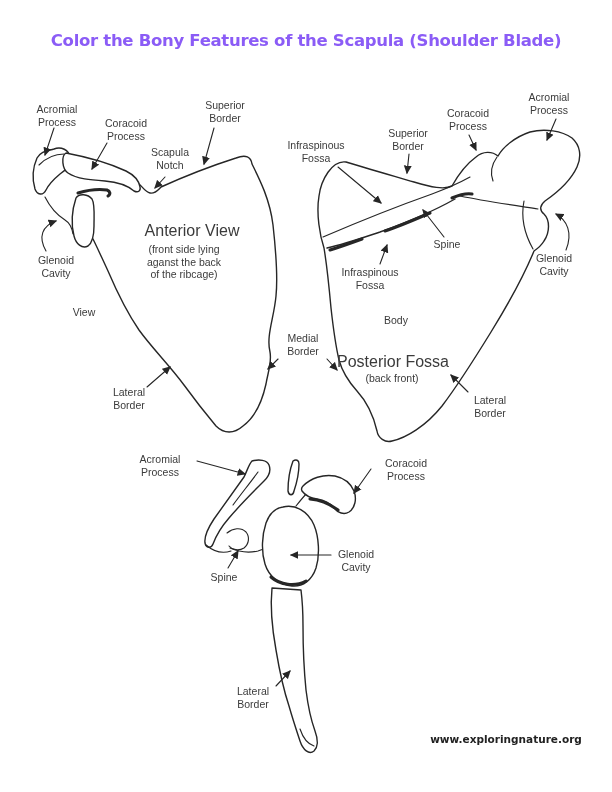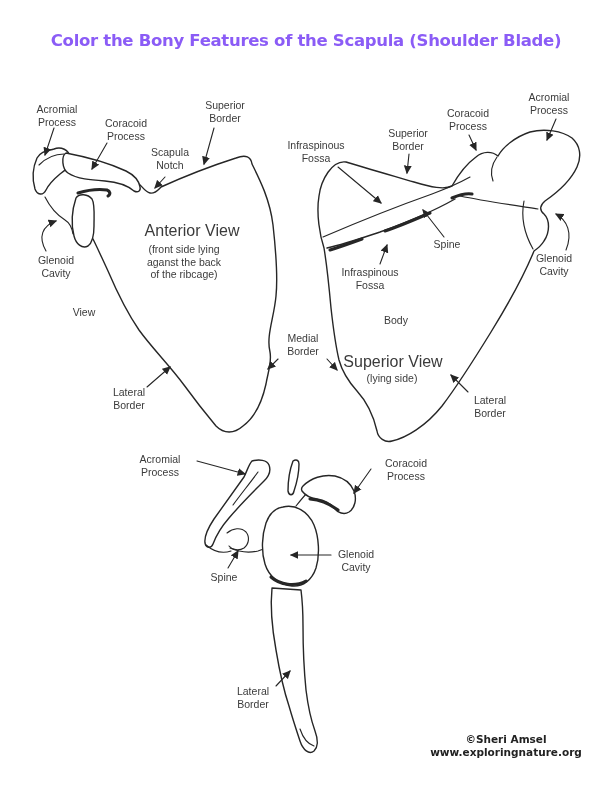--- a/index.html
+++ b/index.html
@@ -160,33 +160,32 @@
   <div class="lbl" style="left:468px;top:107px">Coracoid
 Process</div>
   <div class="lbl" style="left:549px;top:91px">Acromial
 Process</div>
   <div class="lbl" style="left:447px;top:238px">Spine</div>
   <div class="lbl" style="left:554px;top:252px">Glenoid
 Cavity</div>
   <div class="lbl" style="left:370px;top:266px">Infraspinous
 Fossa</div>
   <div class="lbl" style="left:396px;top:314px">Body</div>
-  <div class="lbl h" style="left:393px;top:355px">Superior View</div>
-  <div class="lbl" style="left:392px;top:372px">(lying side)</div>
+  <div class="lbl h" style="left:393px;top:355px">Posterior Fossa</div>
+  <div class="lbl" style="left:392px;top:372px">(back front)</div>
   <div class="lbl" style="left:490px;top:394px">Lateral
 Border</div>
 
   <div class="lbl" style="left:160px;top:453px">Acromial
 Process</div>
   <div class="lbl" style="left:406px;top:457px">Coracoid
 Process</div>
   <div class="lbl" style="left:356px;top:548px">Glenoid
 Cavity</div>
   <div class="lbl" style="left:224px;top:571px">Spine</div>
   <div class="lbl" style="left:253px;top:685px">Lateral
 Border</div>
 
   <div class="credit">
-    <div class="author">©Sheri Amsel</div>
     <div class="site">www.exploringnature.org</div>
   </div>
 
 </div>
 
 </body></html>

